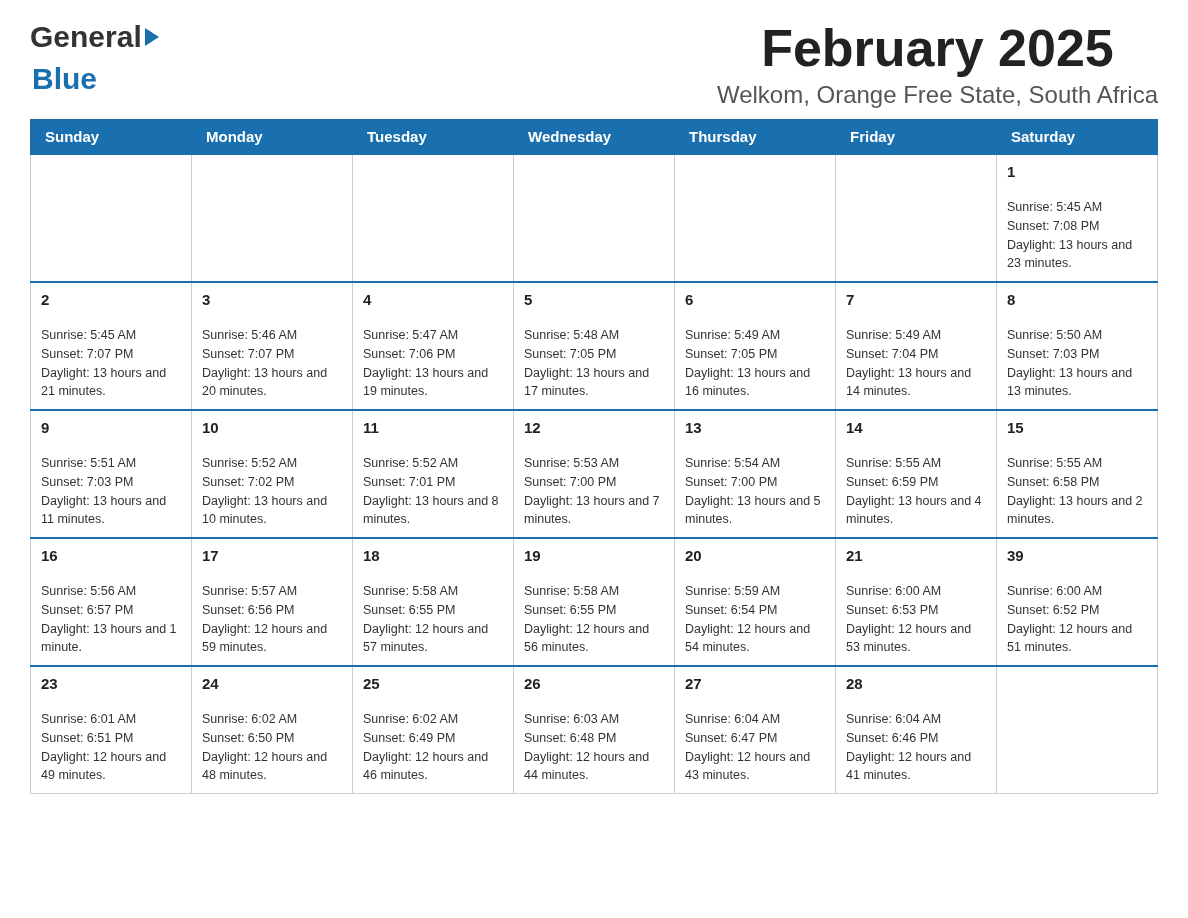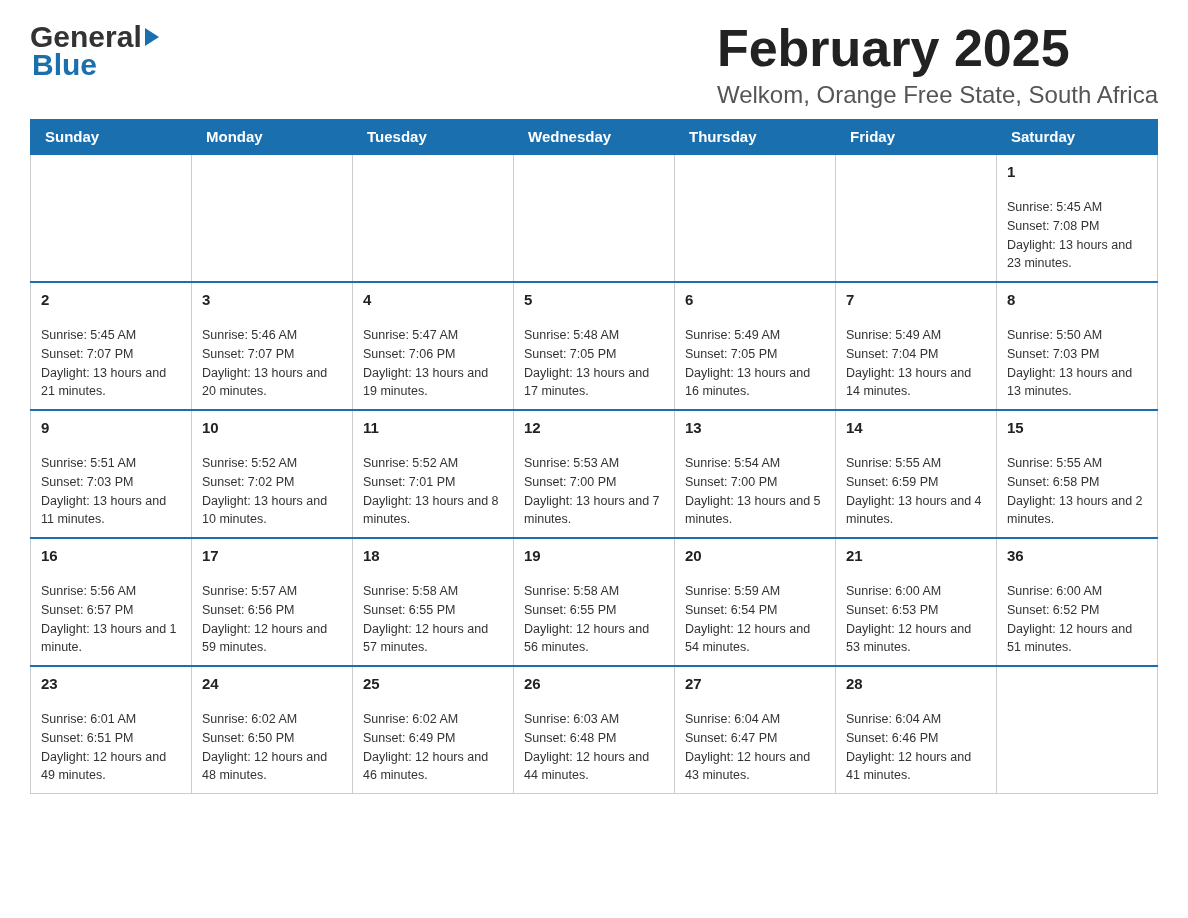--- a/index.html
+++ b/index.html
@@ -11,21 +11,21 @@
       min-height: 918px;
       padding: 20px 30px;
     }
     .header-section {
       display: flex;
       justify-content: space-between;
       align-items: flex-start;
       margin-bottom: 10px;
     }
     .title-area {
-      text-align: left;
+      text-align: center;
     }
     .calendar-title {
       font-size: 52px;
       font-weight: bold;
       color: #222;
       line-height: 1.1;
     }
     .calendar-subtitle {
       font-size: 24px;
       color: #555;
@@ -72,20 +72,21 @@
       color: #333;
       line-height: 1.5;
       margin-top: 18px;
     }
     .empty-cell {
       background: #f9f9f9;
     }
     .logo-wrapper {
       display: flex;
       flex-direction: column;
+      gap: 14px;
     }
     .logo-line1 {
       font-size: 30px;
       font-weight: bold;
       color: #333;
       display: flex;
       align-items: center;
       gap: 0;
     }
     .logo-arrow {
@@ -227,21 +228,21 @@
         </td>
         <td>
           <div class="day-number">20</div>
           <div class="day-info">Sunrise: 5:59 AM<br>Sunset: 6:54 PM<br>Daylight: 12 hours and 54 minutes.</div>
         </td>
         <td>
           <div class="day-number">21</div>
           <div class="day-info">Sunrise: 6:00 AM<br>Sunset: 6:53 PM<br>Daylight: 12 hours and 53 minutes.</div>
         </td>
         <td>
-          <div class="day-number">36</div>
+          <div class="day-number">39</div>
           <div class="day-info">Sunrise: 6:00 AM<br>Sunset: 6:52 PM<br>Daylight: 12 hours and 51 minutes.</div>
         </td>
       </tr>
       <tr>
         <td>
           <div class="day-number">23</div>
           <div class="day-info">Sunrise: 6:01 AM<br>Sunset: 6:51 PM<br>Daylight: 12 hours and 49 minutes.</div>
         </td>
         <td>
           <div class="day-number">24</div>

